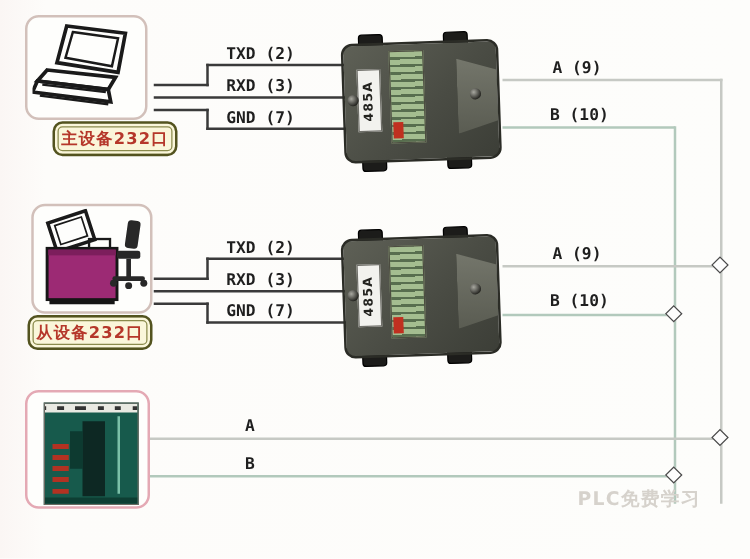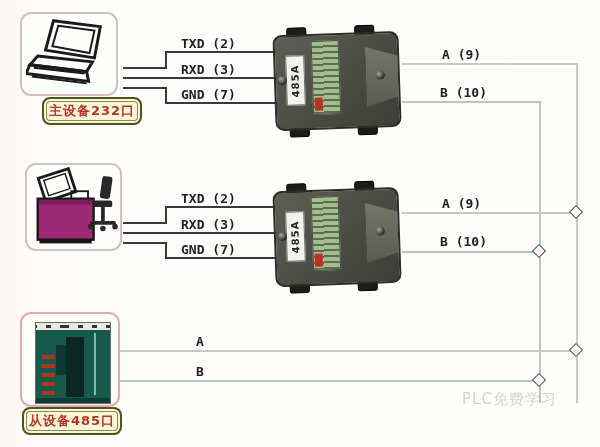--- a/index.html
+++ b/index.html
@@ -103,21 +103,21 @@
   .img485 .sil2 { position:absolute; left:20px; top:22px; width:10px; height:30px; background:#0d3a30; }
   .img485 .ladder {
     position:absolute; left:6px; top:28px; width:13px; height:44px;
     background-image:repeating-linear-gradient(0deg,#b23222 0 4px, transparent 4px 9px);
   }
   .img485 .pipe { position:absolute; left:58px; top:10px; width:2px; height:62px; background:#7ac0a8; }
   .img485 .floor { position:absolute; left:0; bottom:0; width:100%; height:5px; background:#0e3e33; }
 
   
   .wm-faint {
-    position:absolute; font-size:15px; font-weight:normal; color:#d6d2cc;
+    position:absolute; font-size:15px; font-weight:bold; color:#d6d2cc;
     white-space:nowrap; letter-spacing:1px;
   }
   .wm-main {
     position:absolute; font-size:18px; font-weight:bold; color:#b0b0ae;
     white-space:nowrap; letter-spacing:1px;
     text-shadow:-1px -1px 0 #8a8a88, 1px 1px 0 #ffffff;
   }
 
   svg .ln { stroke:#1a1a1a; fill:none; }
 </style>
@@ -188,20 +188,23 @@
         <rect x="76" y="10" width="11" height="24" rx="3" transform="rotate(8 81 22)"></rect>
         <rect x="68" y="36" width="20" height="7" rx="2"></rect>
         <rect x="76" y="43" width="4" height="16"></rect>
         <rect x="64" y="58" width="28" height="4" rx="2"></rect>
         <circle cx="65" cy="64" r="3"></circle>
         <circle cx="91" cy="64" r="3"></circle>
         <circle cx="78" cy="66" r="3"></circle>
       </g>
     </svg>
   </div>
+  <div class="devlabel" style="left:22px; top:252px; width:100px; height:28px;">
+    <span>从设备232口</span>
+  </div>
 
   <div class="wire dark" style="left:123px;top:222px;width:44px;height:2px;"></div>
   <div class="wire dark" style="left:123px;top:232px;width:162px;height:2px;"></div>
   <div class="wire dark" style="left:123px;top:242px;width:44px;height:2px;"></div>
   <div class="wire dark" style="left:165px;top:206px;width:2px;height:18px;"></div>
   <div class="wire dark" style="left:165px;top:242px;width:2px;height:17px;"></div>
   <div class="wire dark" style="left:165px;top:206px;width:120px;height:2px;"></div>
   <div class="wire dark" style="left:165px;top:257px;width:120px;height:2px;"></div>
   <div class="wlabel" style="left:181px;top:191px;">TXD (2)</div>
   <div class="wlabel" style="left:181px;top:217px;">RXD (3)</div>
@@ -232,23 +235,20 @@
   <div class="devbox pink" style="left:20px; top:312px; width:100px; height:95px;">
     <div class="img485">
       <div class="strip"></div>
       <div class="sil2"></div>
       <div class="sil1"></div>
       <div class="ladder"></div>
       <div class="pipe"></div>
       <div class="floor"></div>
     </div>
   </div>
-  <div class="devlabel" style="left:22px; top:407px; width:100px; height:28px;">
-    <span>从设备485口</span>
-  </div>
 
   <div class="wire light" style="left:120px;top:350px;width:458px;height:2px;"></div>
   <div class="wire bwire" style="left:120px;top:380px;width:420px;height:2px;"></div>
   <div class="wlabel" style="left:196px;top:334px;">A</div>
   <div class="wlabel" style="left:196px;top:364px;">B</div>
   <div class="diamond" style="left:571px;top:345px;"></div>
   <div class="diamond" style="left:534px;top:375px;"></div>
 
   <div class="wm-faint" style="left:462px; top:390px;">PLC免费学习</div>
 

